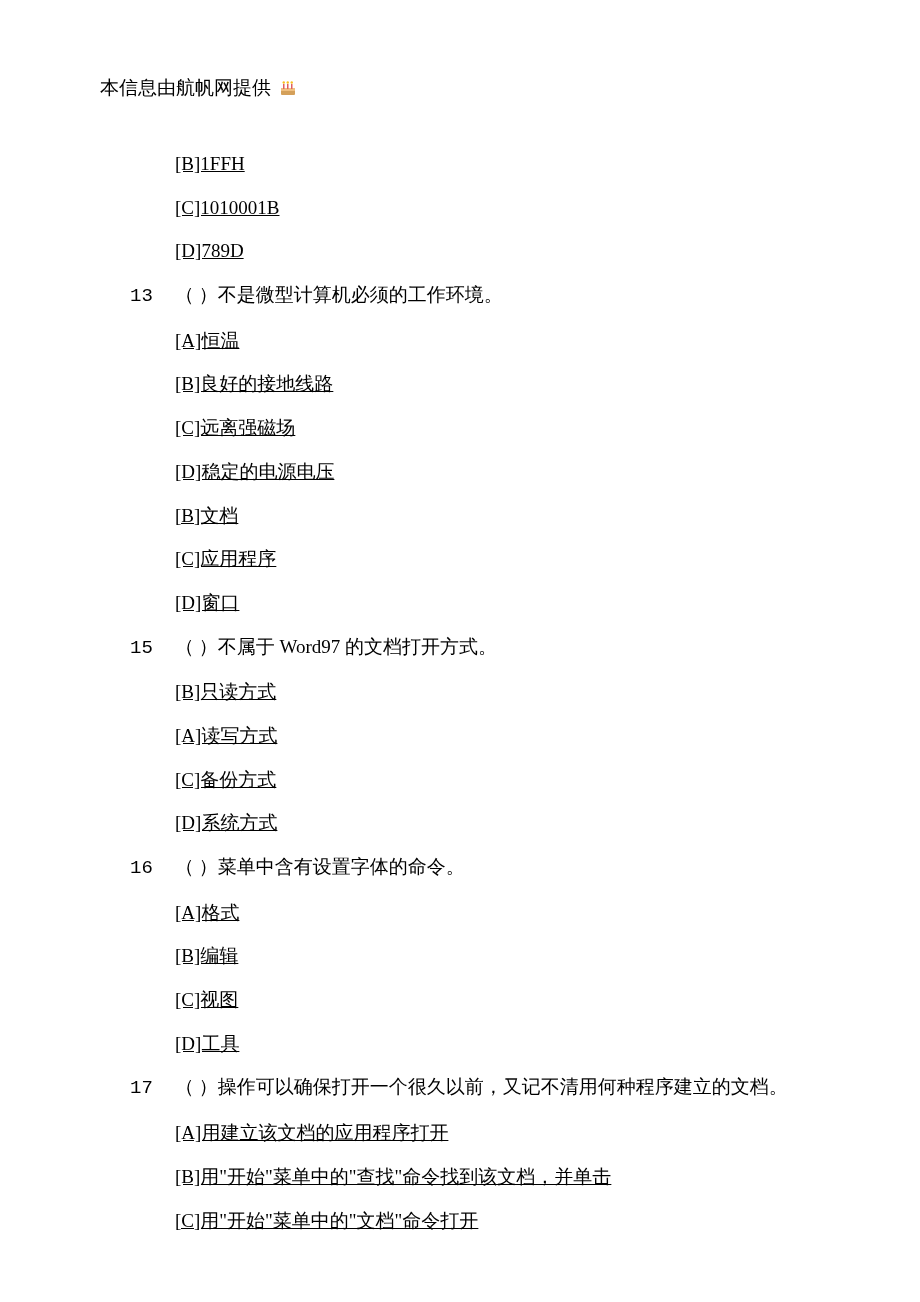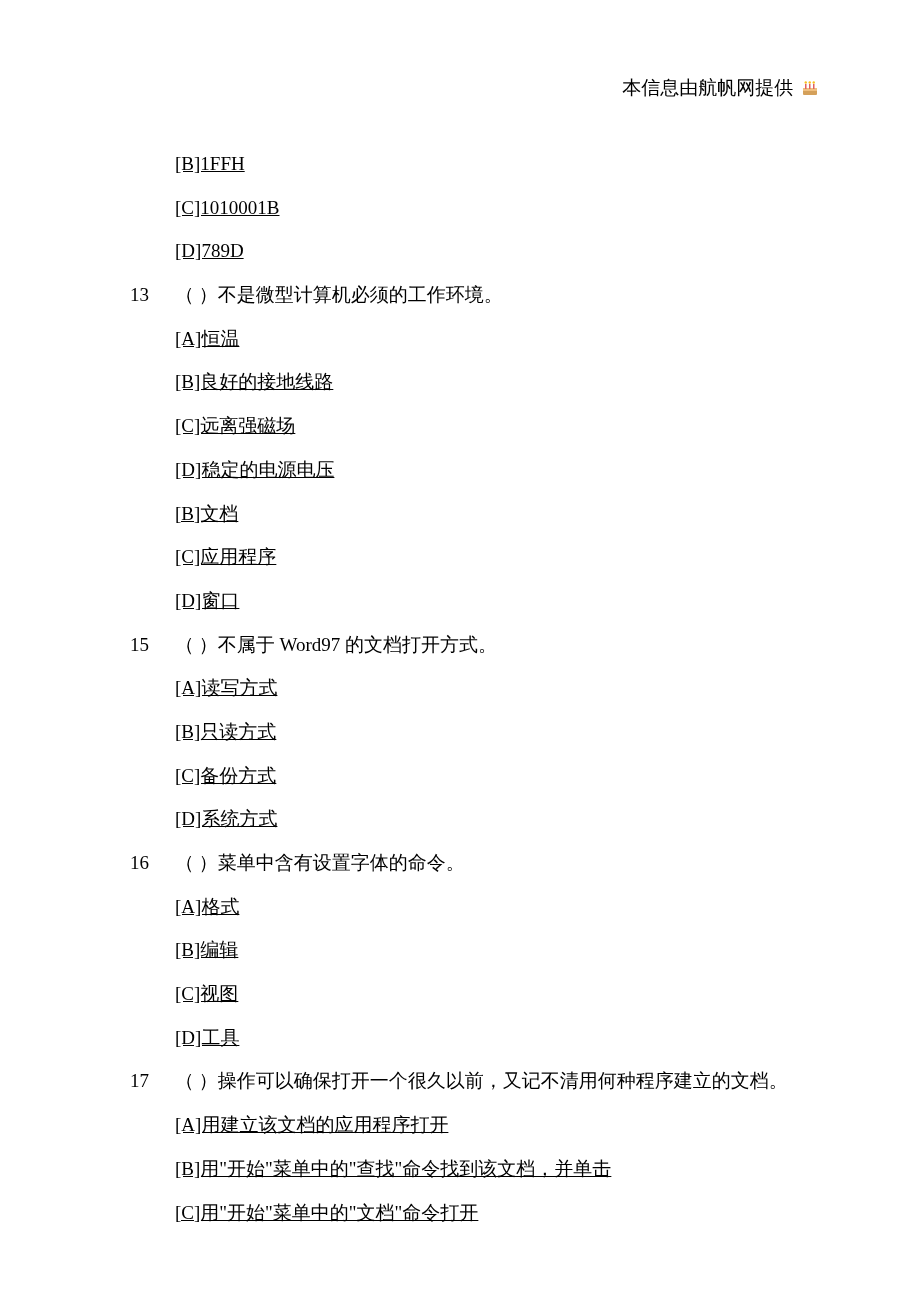--- a/index.html
+++ b/index.html
@@ -9,21 +9,21 @@
     font-family: "SimSun", "宋体", serif;
     width: 920px;
     height: 1302px;
     position: relative;
   }
   .page {
     padding: 75px 100px 60px 100px;
     box-sizing: border-box;
   }
   .header {
-    text-align: right;
+    text-align: left;
     font-size: 19px;
     margin-bottom: 40px;
     color: #000;
   }
   .header-text {
     display: inline;
   }
   .cake-icon {
     display: inline-block;
     vertical-align: -3px;
@@ -38,20 +38,21 @@
   .option {
     margin-left: 75px;
     text-decoration: underline;
   }
   .question {
     margin-left: 30px;
   }
   .qnum {
     display: inline-block;
     width: 45px;
+    font-family: Liberation Mono, monospace;
   }
 </style>
 </head>
 <body>
 
 <div class="page">
   <div class="header">
     <span class="header-text">本信息由航帆网提供</span>
     <span class="cake-icon">
       <svg width="20" height="20" viewBox="0 0 20 20">
@@ -80,22 +81,22 @@
     <div class="line option">[C]远离强磁场</div>
     <div class="line option">[D]稳定的电源电压</div>
 
     <div class="line option">[B]文档</div>
     <div class="line option">[C]应用程序</div>
     <div class="line option">[D]窗口</div>
 
     <div class="line question">
       <span class="qnum">15</span><span>（  ）不属于 Word97 的文档打开方式。</span>
     </div>
+    <div class="line option">[B]只读方式</div>
     <div class="line option">[A]读写方式</div>
-    <div class="line option">[B]只读方式</div>
     <div class="line option">[C]备份方式</div>
     <div class="line option">[D]系统方式</div>
 
     <div class="line question">
       <span class="qnum">16</span><span>（  ）菜单中含有设置字体的命令。</span>
     </div>
     <div class="line option">[A]格式</div>
     <div class="line option">[B]编辑</div>
     <div class="line option">[C]视图</div>
     <div class="line option">[D]工具</div>

